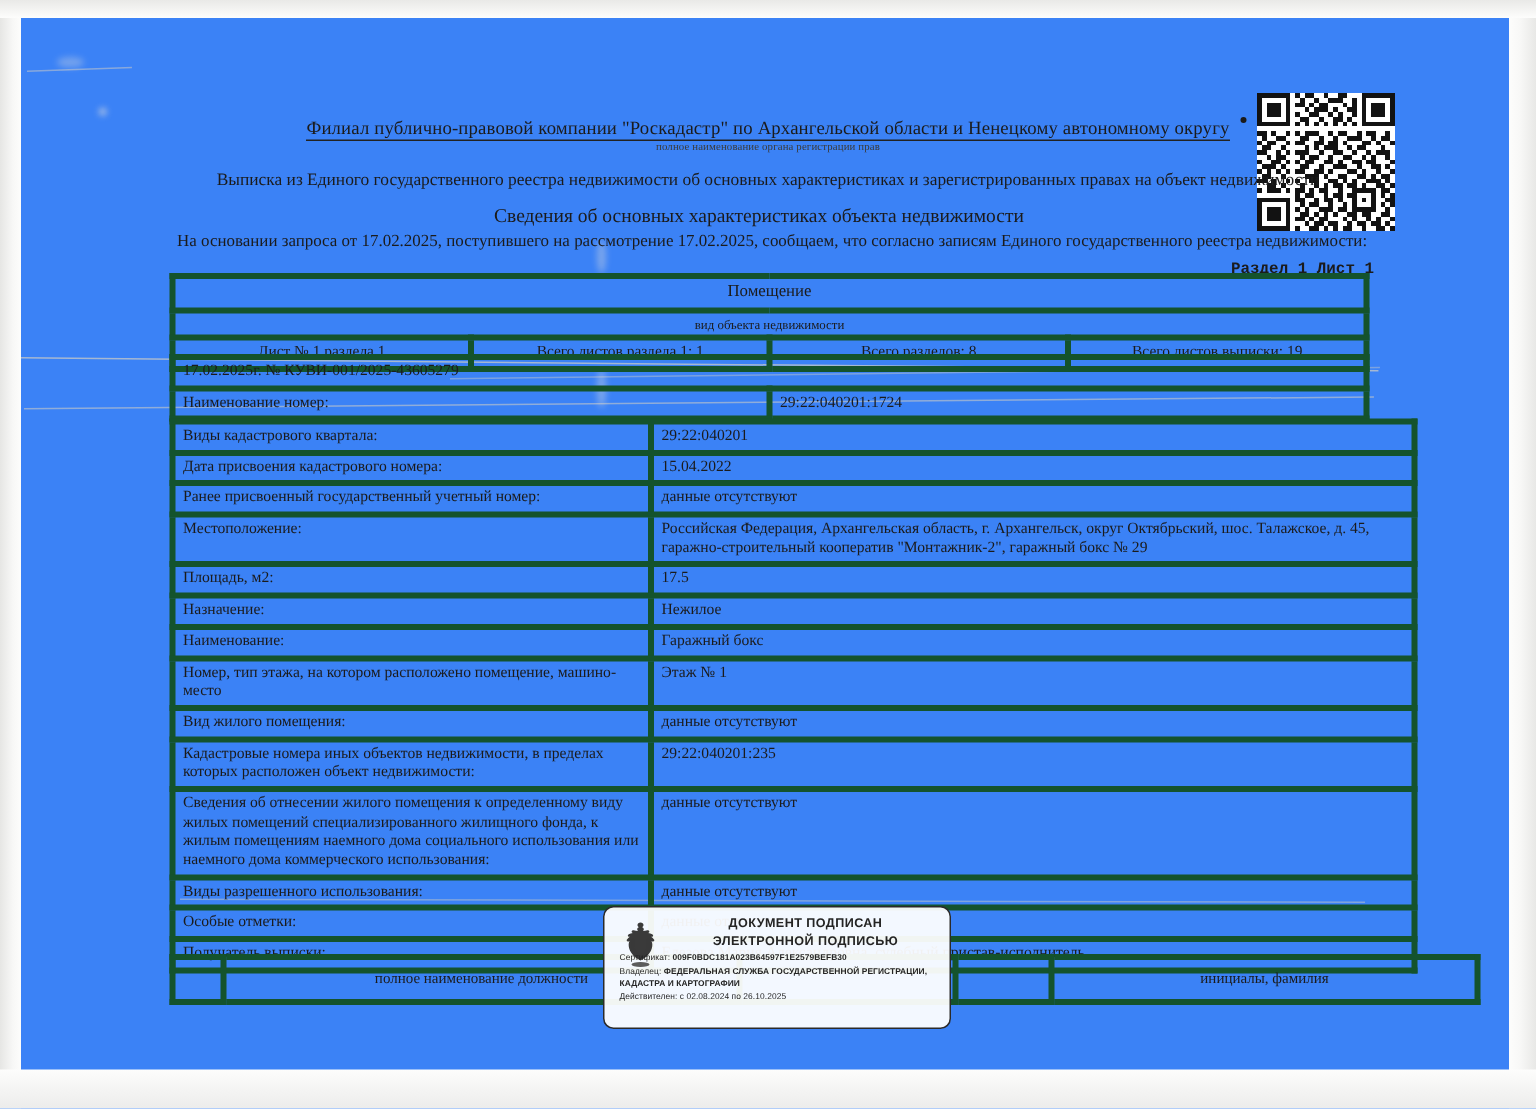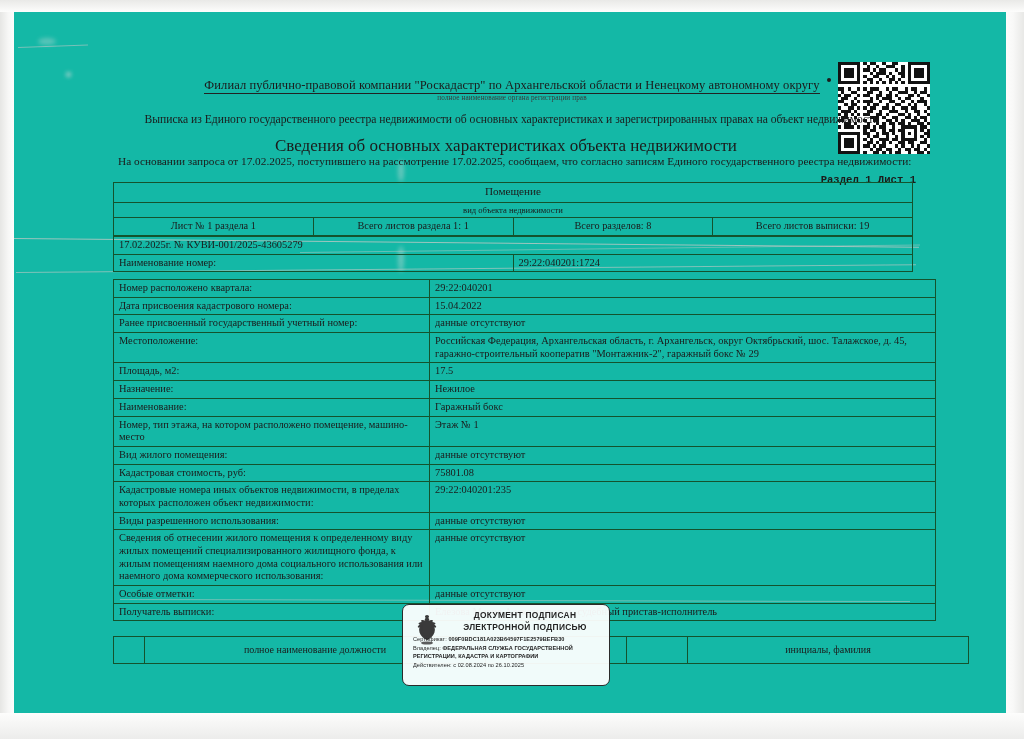--- a/index.html
+++ b/index.html
@@ -6,21 +6,21 @@
   html, body {
     margin: 0;
     padding: 0;
     background: #ffffff;
   }
   #page {
     position: relative;
     width: 1024px;
     height: 739px;
     margin: 0 auto;
-    background: #14b8a6;
+    background: #3b82f6;
     font-family: "Liberation Serif", "DejaVu Serif", serif;
     color: #1b1b1b;
     overflow: hidden;
   }
 
   
   .scan-edge {
     position: absolute;
     background: #efefee;
     pointer-events: none;
@@ -75,21 +75,21 @@
     top: 113px;
     text-align: center;
     font-size: 11.6px;
   }
 
   .hdr-sub {
     position: absolute;
     left: 0; right: 12px;
     top: 136px;
     text-align: center;
-    font-size: 17px;
+    font-size: 13px;
   }
 
   .hdr-basis {
     position: absolute;
     left: 118px; right: 110px;
     top: 155px;
     font-size: 11.3px;
   }
 
   .razdel {
@@ -119,21 +119,21 @@
   }
 
   
   .tbl {
     position: absolute;
     border-collapse: collapse;
     font-size: 10.4px;
     table-layout: fixed;
   }
   .tbl td {
-    border: 1px solid #14532d;
+    border: 4px solid #14532d;
     padding: 2px 5px;
     vertical-align: top;
     line-height: 1.22;
     margin-top: 32px;
   }
 
   
   #tbl-top { left: 113px; top: 182px; width: 800px; }
   #tbl-top td { text-align: center; }
   #tbl-top .tall { height: 15px; }
@@ -158,21 +158,21 @@
   #tbl-foot td.c2 { width: 330px; }
   #tbl-foot td.c3 { width: 130px; }
   #tbl-foot td.c4 { width: 50px; }
   #tbl-foot td.c5 { width: 270px; }
 
   
   .stamp {
     position: absolute;
     left: 402px;
     top: 604px;
-    width: 208px;
+    width: 232px;
     height: 82px;
     border: 1.6px solid #2a2a2a;
     border-radius: 7px;
     background: rgba(255,255,255,.94);
     box-sizing: border-box;
     padding: 5px 6px 4px 44px;
     font-family: "Liberation Sans", sans-serif;
     color: #242424;
   }
   .stamp .emblem {
@@ -501,21 +501,21 @@
       <tr>
         <td class="lbl">Наименование номер:</td>
         <td>29:22:040201:1724</td>
       </tr>
     </tbody>
   </table>
 
   <table class="tbl" id="tbl-main">
     <tbody id="char-rows">
         <tr>
-          <td class="lbl">Номер расположено квартала:</td>
+          <td class="lbl">Виды кадастрового квартала:</td>
           <td class="val">29:22:040201</td>
         </tr>
         <tr>
           <td class="lbl">Дата присвоения кадастрового номера:</td>
           <td class="val">15.04.2022</td>
         </tr>
         <tr>
           <td class="lbl">Ранее присвоенный государственный учетный номер:</td>
           <td class="val">данные отсутствуют</td>
         </tr>
@@ -537,33 +537,29 @@
         </tr>
         <tr>
           <td class="lbl">Номер, тип этажа, на котором расположено помещение, машино-место</td>
           <td class="val">Этаж № 1</td>
         </tr>
         <tr>
           <td class="lbl">Вид жилого помещения:</td>
           <td class="val">данные отсутствуют</td>
         </tr>
         <tr>
-          <td class="lbl">Кадастровая стоимость, руб:</td>
-          <td class="val">75801.08</td>
-        </tr>
-        <tr>
           <td class="lbl">Кадастровые номера иных объектов недвижимости, в пределах которых расположен объект недвижимости:</td>
           <td class="val">29:22:040201:235</td>
         </tr>
         <tr>
+          <td class="lbl">Сведения об отнесении жилого помещения к определенному виду жилых помещений специализированного жилищного фонда, к жилым помещениям наемного дома социального использования или наемного дома коммерческого использования:</td>
+          <td class="val">данные отсутствуют</td>
+        </tr>
+        <tr>
           <td class="lbl">Виды разрешенного использования:</td>
-          <td class="val">данные отсутствуют</td>
-        </tr>
-        <tr>
-          <td class="lbl">Сведения об отнесении жилого помещения к определенному виду жилых помещений специализированного жилищного фонда, к жилым помещениям наемного дома социального использования или наемного дома коммерческого использования:</td>
           <td class="val">данные отсутствуют</td>
         </tr>
         <tr>
           <td class="lbl">Особые отметки:</td>
           <td class="val">данные отсутствуют</td>
         </tr>
         <tr>
           <td class="lbl">Получатель выписки:</td>
           <td class="val">Елезова Мария Александровна, судебный пристав-исполнитель</td>
         </tr>

